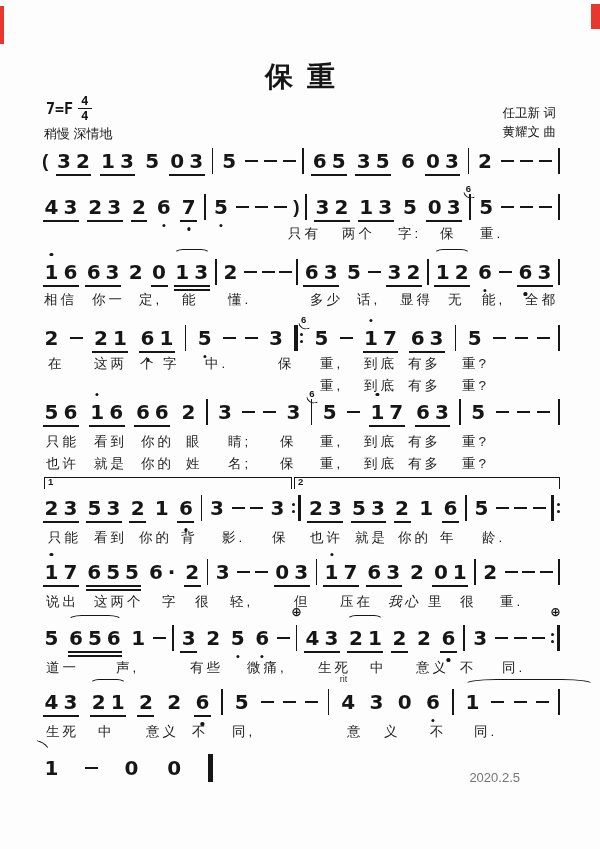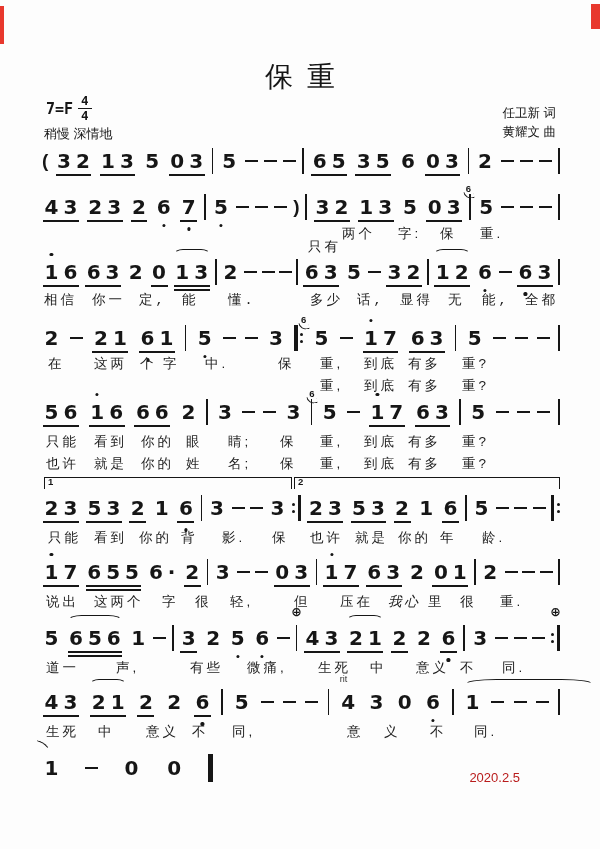--- a/index.html
+++ b/index.html
@@ -4,21 +4,21 @@
 <style>
   :root{ --ink:#161616; --red:#e8382d; }
   html,body{margin:0;padding:0;background:#e9e9e9;}
   .page{position:relative;width:600px;height:849px;background:#fdfdfd;margin:0 auto;
         font-family:"Liberation Sans","DejaVu Sans",sans-serif;color:var(--ink);overflow:hidden;}
   .crop-mark{position:absolute;background:var(--red);}
   .crop-left{left:0;top:6px;width:4px;height:38px;}
   .crop-right{right:0;top:4px;width:9px;height:25px;}
 
   .title{position:absolute;top:58px;left:0;width:100%;text-align:center;
-         font-size:28px;font-weight:400;letter-spacing:14px;text-indent:14px;}
+         font-size:28px;font-weight:700;letter-spacing:14px;text-indent:14px;}
   .keysig{position:absolute;left:46px;top:94px;display:flex;align-items:center;gap:5px;
           font-size:15px;font-weight:700;font-family:"DejaVu Sans Mono",monospace;}
   .frac{display:inline-flex;flex-direction:column;align-items:center;font-size:12.5px;line-height:1.15;font-weight:700;}
   .frac .top{border-bottom:1.6px solid var(--ink);padding:0 3px;}
   .tempo{position:absolute;left:44px;top:125px;font-size:13px;}
   .credits{position:absolute;right:44px;top:104px;text-align:right;font-size:12.5px;line-height:1.5;}
 
   #score .system{position:absolute;left:42px;width:518px;}
   .tokens{display:flex;justify-content:space-between;align-items:center;height:30px;position:relative;}
   .system.short .tokens{justify-content:flex-start;gap:24px;}
@@ -49,21 +49,21 @@
   .bar.thick{width:3.4px;}
   .bar.final{width:5px;height:28px;}
   .rdots{display:inline-flex;flex-direction:column;gap:4.5px;}
   .rdots i{width:3.2px;height:3.2px;border-radius:50%;background:var(--ink);}
   .coda{position:absolute;top:-21px;left:50%;transform:translateX(-50%);font-size:12.5px;font-weight:700;}
   .volta{position:absolute;top:-16px;height:11px;border-top:1.6px solid var(--ink);
          border-left:1.6px solid var(--ink);border-right:1.6px solid var(--ink);}
   .vnum{position:absolute;left:3px;top:-2px;font-size:9.5px;font-weight:700;}
   .lyrrow{position:absolute;left:0;width:100%;height:18px;}
   .lyr{position:absolute;top:0;font-size:13.5px;letter-spacing:3px;white-space:nowrap;color:#1d1d1d;}
-  .date{position:absolute;right:80px;top:770px;font-size:13px;color:#b91c1c;}
+  .date{position:absolute;right:80px;top:770px;font-size:13px;color:#737373;}
 </style>
 </head>
 <body>
 
 <div class="page">
   <div class="crop-mark crop-left"></div>
   <div class="crop-mark crop-right"></div>
 
   <div class="title">保重</div>
 
@@ -143,21 +143,21 @@
           </span>
           <span class="note"><span class="grace">6</span><span class="gslur"></span><span class="digits"><span class="ch">5</span></span></span>
           <span class="dash"></span>
           <span class="dash"></span>
           <span class="dash"></span>
           <span class="barwrap">
             <i class="bar"></i>
           </span>
         </div>
         <div class="lyrrow" style="top: 33px;">
-          <span class="lyr" style="left: 266px; margin-top: 13px;">只有</span>
+          <span class="lyr" style="left: 246px;">只有</span>
           <span class="lyr" style="left: 300px;">两个</span>
           <span class="lyr" style="left: 356px;">字:</span>
           <span class="lyr" style="left: 398px;">保</span>
           <span class="lyr" style="left: 438px;">重.</span>
         </div>
       </div>
       <div class="system" style="top: 257px;">
         <div class="tokens">
           <span class="note"><span class="digits"><span class="ch">1<i class="dta"></i></span><span class="ch">6</span><i class="ul u1a"></i></span></span>
           <span class="note"><span class="digits"><span class="ch">6</span><span class="ch">3</span><i class="ul u1a"></i></span></span>
@@ -182,21 +182,21 @@
             <i class="bar"></i>
           </span>
           <span class="note"><span class="digits"><span class="ch">1</span><span class="ch">2</span><i class="ul u1a"></i><i class="tie"></i></span></span>
           <span class="note"><span class="digits"><span class="ch">6<i class="dtb"></i></span></span></span>
           <span class="dash"></span>
           <span class="note"><span class="digits"><span class="ch">6<i class="dtb deep"></i></span><span class="ch">3</span><i class="ul u1a"></i></span></span>
           <span class="barwrap">
             <i class="bar"></i>
           </span>
         </div>
-        <div class="lyrrow" style="top: 34px; font-family: Liberation Mono, monospace;">
+        <div class="lyrrow" style="top: 34px;">
           <span class="lyr" style="left: 2px;">相信</span>
           <span class="lyr" style="left: 50px;">你一</span>
           <span class="lyr" style="left: 97px;">定,</span>
           <span class="lyr" style="left: 140px;">能</span>
           <span class="lyr" style="left: 186px;">懂.</span>
           <span class="lyr" style="left: 268px;">多少</span>
           <span class="lyr" style="left: 315px;">话,</span>
           <span class="lyr" style="left: 358px;">显得</span>
           <span class="lyr" style="left: 406px;">无</span>
           <span class="lyr" style="left: 440px;">能,</span>

